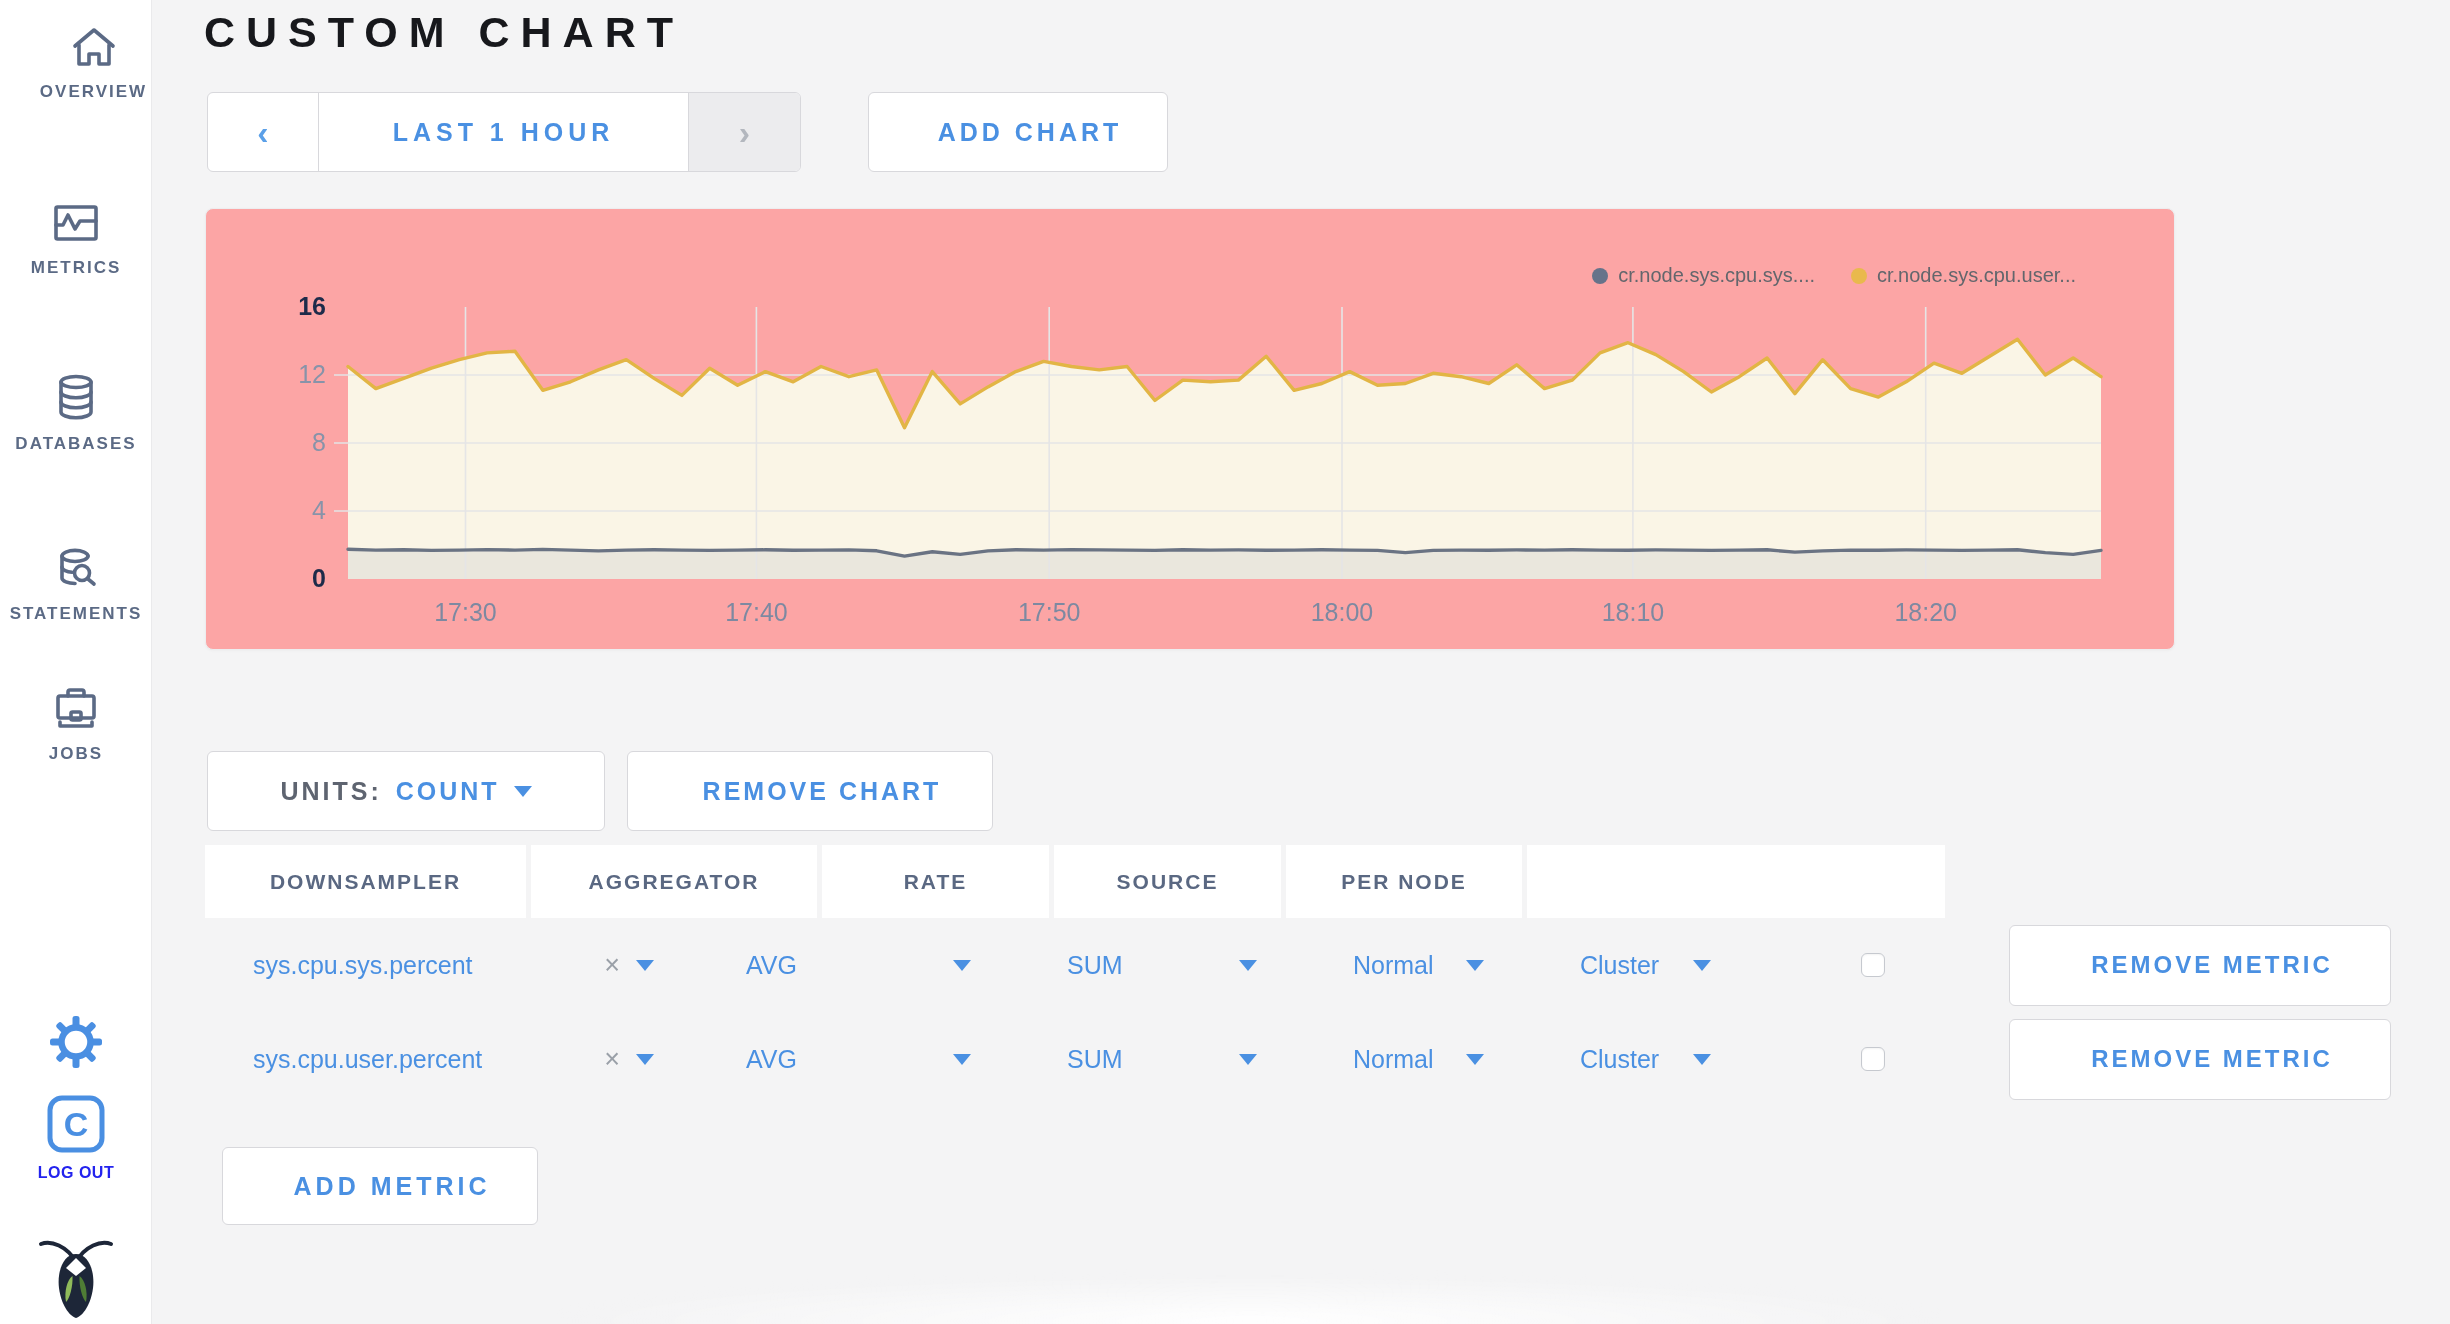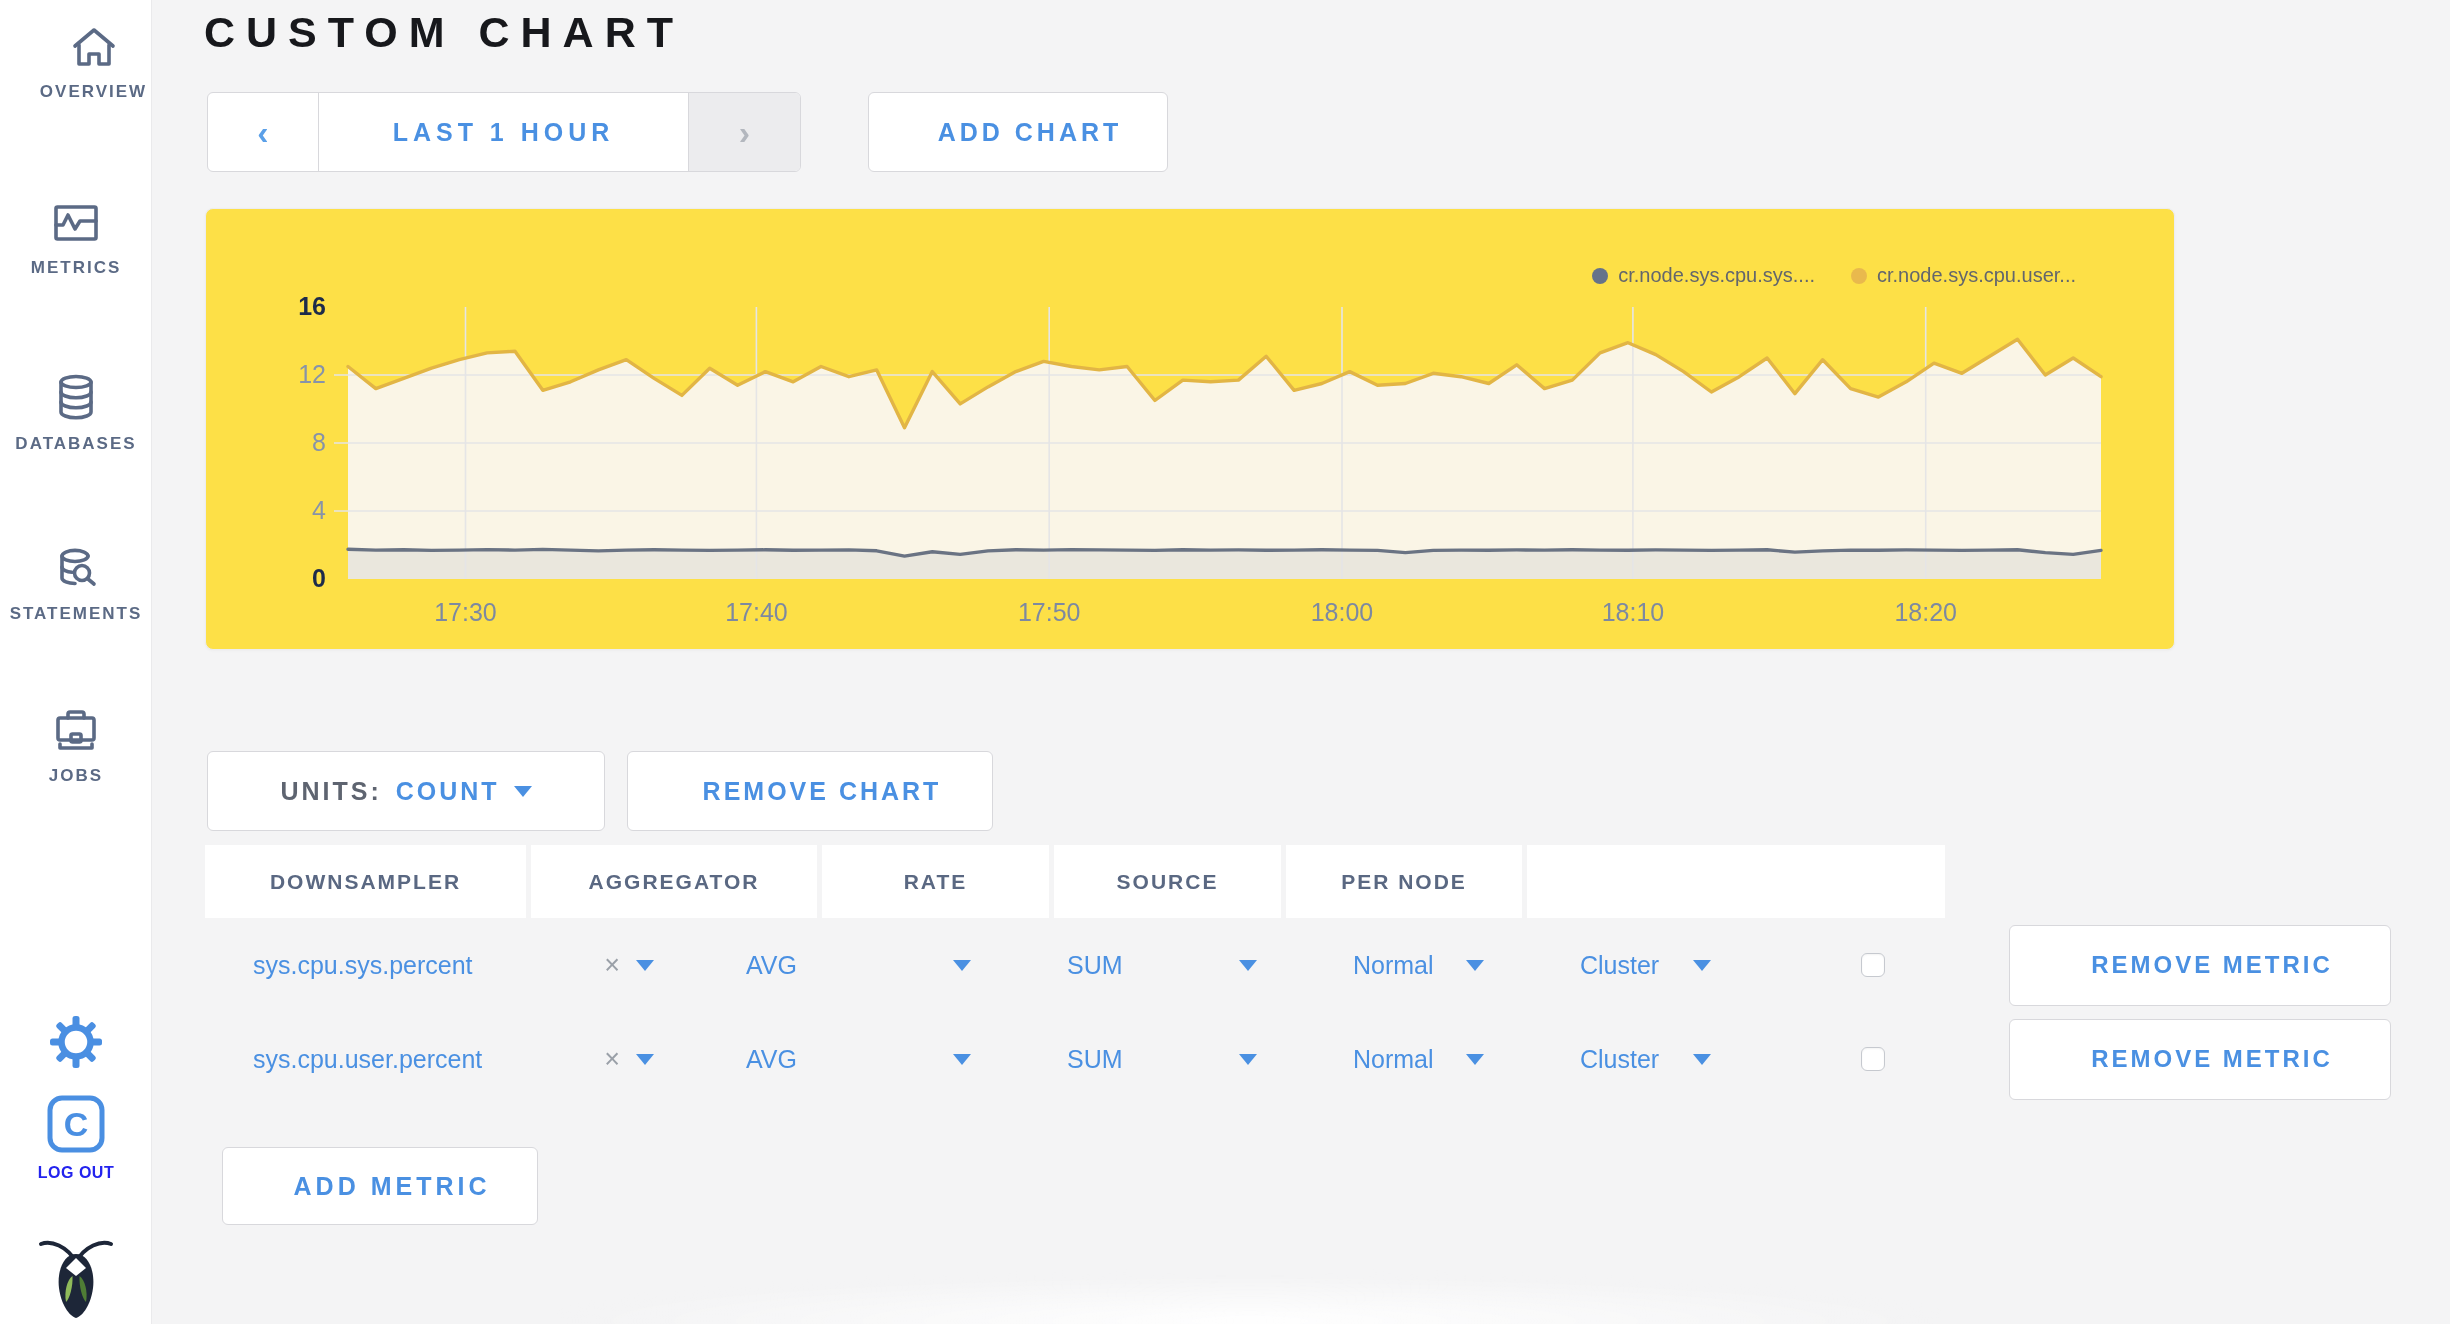--- a/index.html
+++ b/index.html
@@ -21,21 +21,21 @@
   .ts-prev { width:111px; border-right:1px solid #d8d8dc; cursor:pointer; }
   .ts-label { flex:1; font-size:25px; font-weight:600; letter-spacing:5px; color:#4a90e2; cursor:pointer; }
   .ts-next { width:112px; border-left:1px solid #d8d8dc; background:#ececee; cursor:default; }
   .chev { font-size:34px; font-weight:700; line-height:1; }
   .chev-prev { color:#5ba0e8; }
   .chev-next { color:#b3b7be; }
   .btn { background:#fff; border:1px solid #d8d8dc; border-radius:6px; color:#4a90e2; display:flex; align-items:center; justify-content:center; cursor:pointer;padding-left:24px; }
   .add-chart-btn { position:absolute; left:868px; top:92px; width:300px; height:80px; font-size:25px; font-weight:600; letter-spacing:4px; }
 
   
-  .chart-card { position:absolute; left:205px; top:208px; width:1970px; height:442px; background:#fde047; border:1px solid #ededef; border-radius:8px; box-shadow:0 1px 3px rgba(0,0,0,0.03); }
+  .chart-card { position:absolute; left:205px; top:208px; width:1970px; height:442px; background:#fca5a5; border:1px solid #ededef; border-radius:8px; box-shadow:0 1px 3px rgba(0,0,0,0.03); }
   .legend { position:absolute; top:55px; right:98px; display:flex; gap:36px; align-items:center; }
   .legend-item { display:flex; align-items:center; gap:10px; }
   .legend-dot { width:16px; height:16px; border-radius:50%; display:inline-block; }
   .legend-text { font-size:20px; color:#63666c; }
   .chart-svg { position:absolute; left:0; top:0; }
 
   
   .units-box { position:absolute; left:207px; top:751px; width:398px; height:80px; background:#fff; border:1px solid #d8d8dc; border-radius:6px; display:flex; align-items:center; justify-content:center; gap:14px; cursor:pointer; }
   .units-label { font-size:25px; letter-spacing:3px; color:#5e6470; font-weight:600; }
   .units-value { font-size:25px; letter-spacing:3px; color:#4a90e2; font-weight:600; }
@@ -107,21 +107,21 @@
           <path d="M38 14 C38 10.9,32 8.4,25 8.4 C18 8.4,12 10.9,12 14 V36 C12 39,18 41.5,25 41.5"></path>
           <path d="M12 14 C12 17,18 19.5,25 19.5 C32 19.5,38 17,38 14"></path>
           <path d="M12 25 C12 28,17 30,22 30.3"></path>
           <circle cx="32" cy="31" r="7.5"></circle>
           <path d="M38 37 L44 42"></path>
         </svg>
       </span>
       <span class="nav-label">STATEMENTS</span>
     </div>
 
-    <div class="nav-item" style="top:704px;">
+    <div class="nav-item" style="top:682px;">
       <span>
         <svg width="52" height="52" viewBox="0 0 52 52" fill="none" stroke="#5b6a85" stroke-width="3.6" stroke-linecap="round" stroke-linejoin="round">
           <path d="M18 14 V10 C18 8.9,18.9 8,20 8 H32 C33.1 8,34 8.9,34 10 V14"></path>
           <rect x="8" y="14" width="36" height="22" rx="2"></rect>
           <rect x="21" y="30" width="10" height="8" rx="1.5"></rect>
           <path d="M10 40 V44 H42 V40"></path>
         </svg>
       </span>
       <span class="nav-label">JOBS</span>
     </div>

